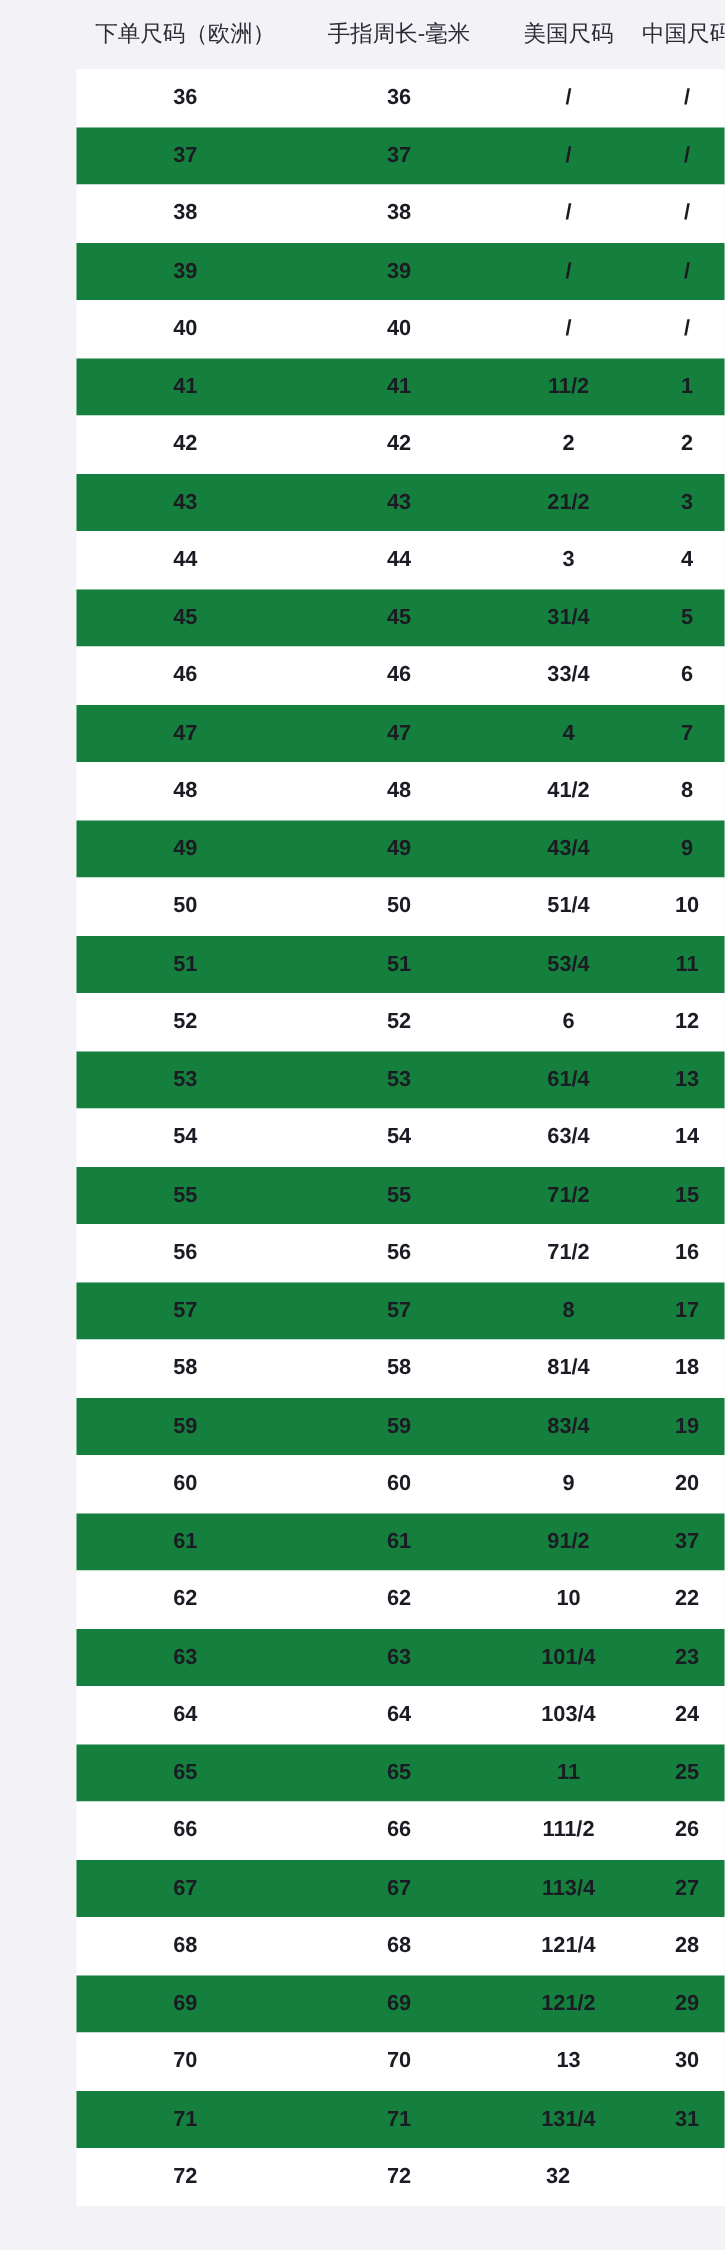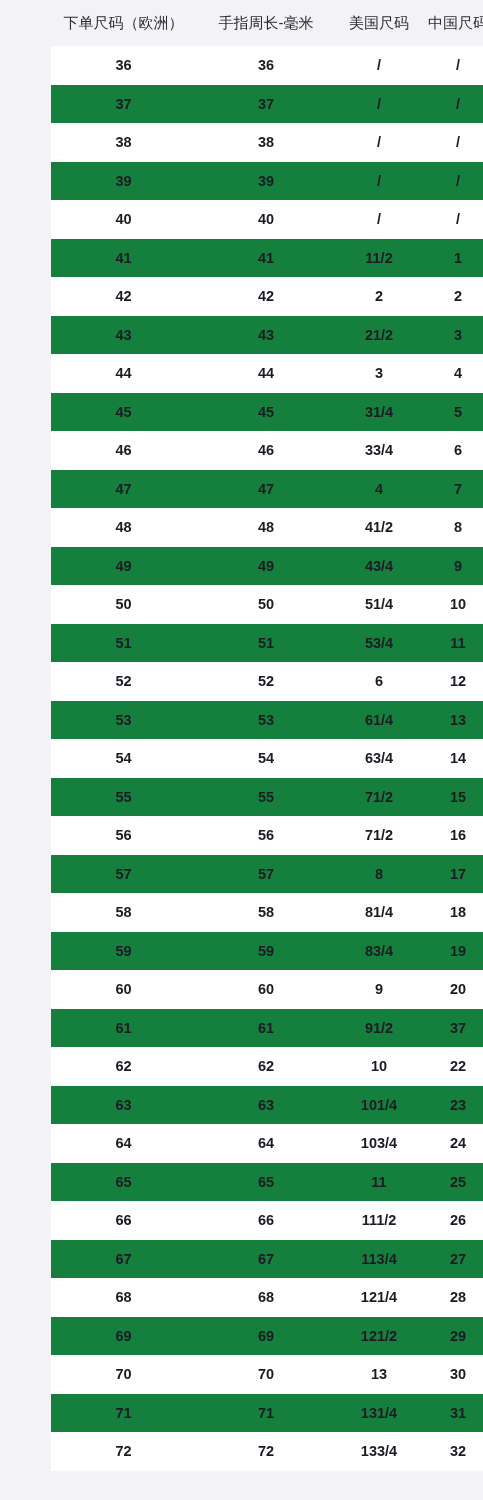--- a/index.html
+++ b/index.html
@@ -296,19 +296,18 @@
       </div>
       <div class="chart-row even">
         <div class="cell col-0">71</div>
         <div class="cell col-1">71</div>
         <div class="cell col-2">131/4</div>
         <div class="cell col-3">31</div>
       </div>
       <div class="chart-row odd">
         <div class="cell col-0">72</div>
         <div class="cell col-1">72</div>
-        <div class="cell col-2">133/4</div>
         <div class="cell col-3">32</div>
       </div>
     </div>
 
   <div class="bottom-pad"></div>
 </div>
 
 </body></html>

